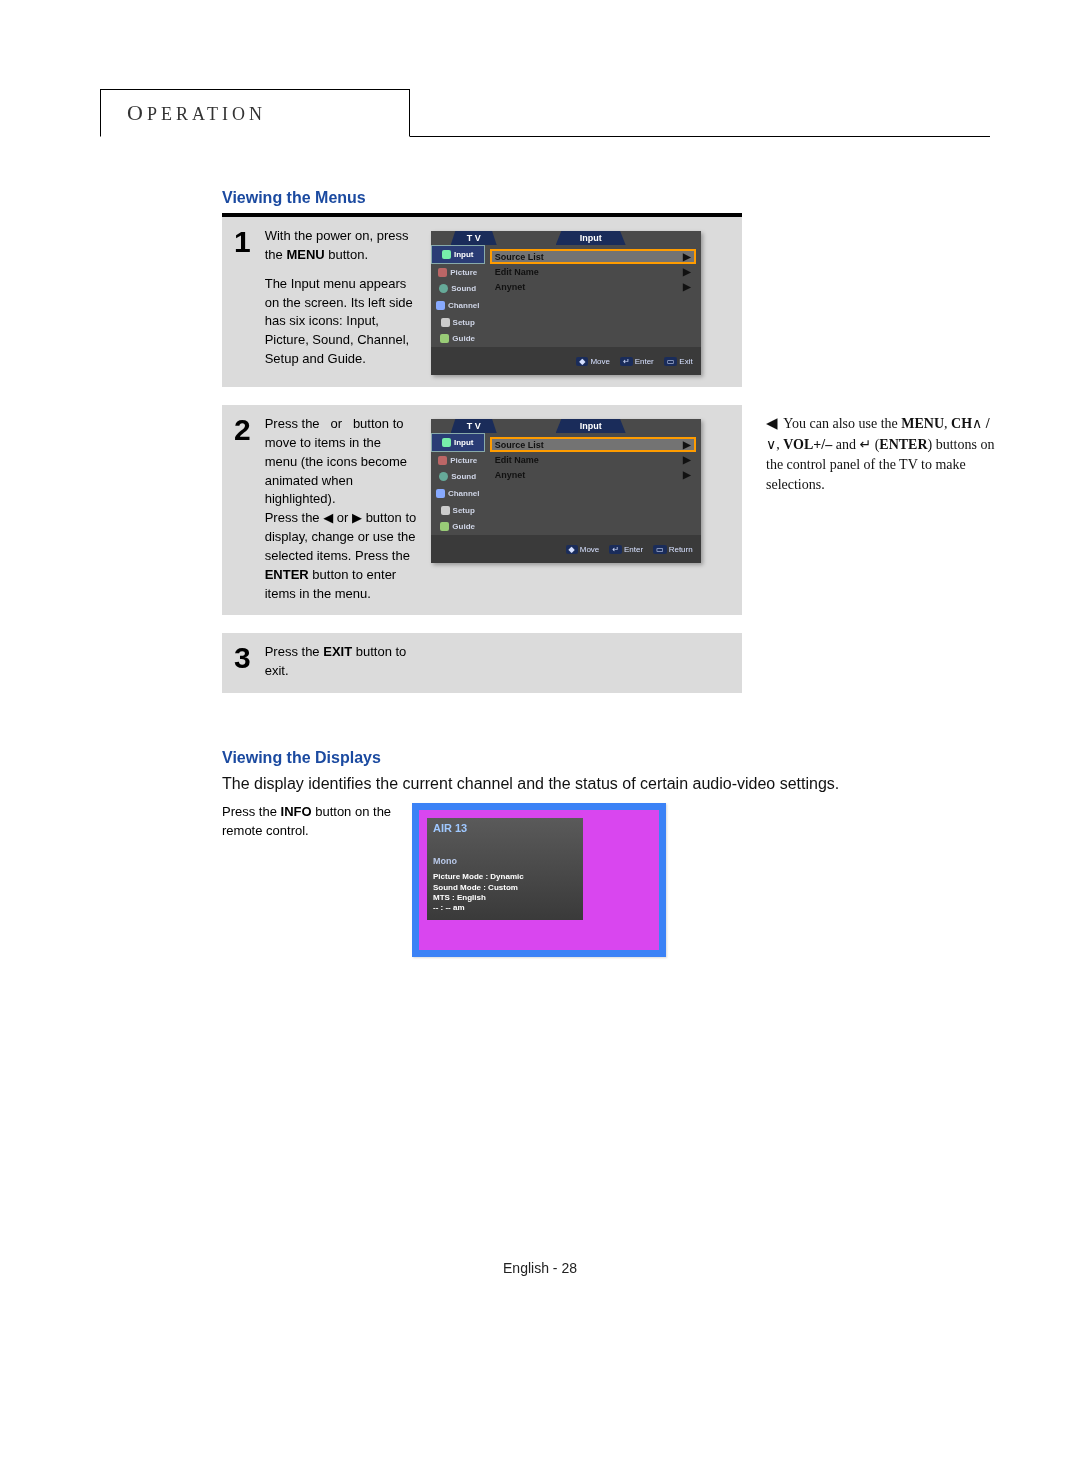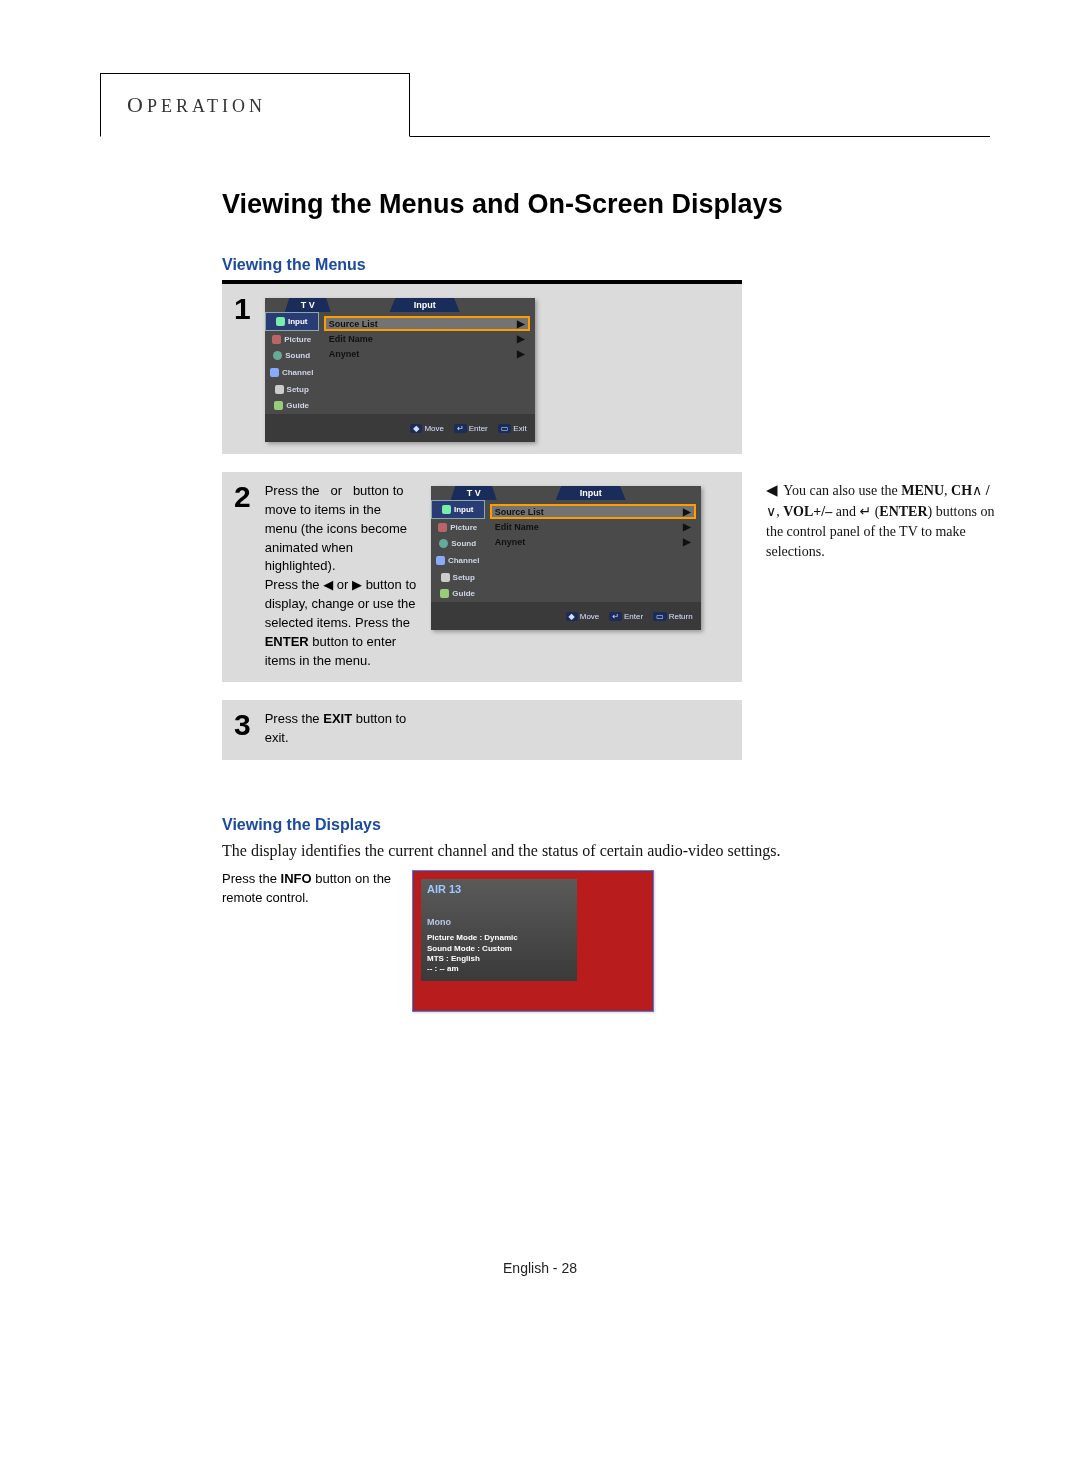--- a/index.html
+++ b/index.html
@@ -4,21 +4,21 @@
 <style>
   html, body { margin:0; padding:0; background:#fff; }
   body { width:1080px; height:1482px; font-family: Arial, Helvetica, sans-serif; color:#000; }
   .page { padding:86px 90px 0 100px; box-sizing:border-box; }
 
   
   .header-row { border-bottom:1px solid #000; margin-left:0; margin-bottom:52px; position:relative; height:50px; }
   .header-tab {
     border:1px solid #000; border-bottom:1px solid #fff;
     position:absolute; left:0; bottom:-1px;
-    padding:18px 26px; min-width:310px; box-sizing:border-box;
+    padding:10px 26px; min-width:310px; box-sizing:border-box;
     font-family: Georgia, 'Times New Roman', serif;
     font-size:18px; letter-spacing:4px; color:#333;
   }
 
   .page-title { font-weight:bold; font-size:27px; margin-left:122px; margin-bottom:36px; }
 
   .section-title { color:#1b4aa0; font-weight:bold; font-size:16px; margin-left:122px; }
 
   
   .step-outer { margin-left:122px; margin-top:6px; position:relative; }
@@ -60,58 +60,62 @@
   .menu-item .arrow { color:#111; font-size:10px; }
   .osd-foot { height:28px; background:#3a3a3a; display:flex; align-items:center; justify-content:flex-end; gap:10px; padding:0 8px; font-size:8px; color:#d6e0ff; }
   .osd-foot span b { background:#1a2c5a; padding:0 3px; border-radius:2px; margin-right:2px; font-weight:normal; }
 
   .tri { display:inline-block; }
 
   
   .info-wrap { margin-left:122px; display:flex; align-items:flex-start; margin-top:6px; }
   .info-text { width:190px; font-size:13px; line-height:1.45; }
   .info-screen {
-    width:240px; height:140px; border:1px solid #3b82f6; background:#b91c1c; position:relative;
+    width:240px; height:140px; border:7px solid #3b82f6; background:#d946ef; position:relative;
     box-shadow:1px 1px 2px rgba(0,0,0,.15);
   }
   .info-osd {
     position:absolute; left:8px; top:8px; width:156px;
     background:linear-gradient(#5a5a5a,#3a3a3a); color:#fff;
     font-size:9px; font-weight:bold; padding:4px 6px 6px 6px;
     box-sizing:border-box;
   }
   .info-osd .ch { color:#9fc8ff; font-size:11px; margin-bottom:22px; }
   .info-osd .mono { color:#b8c8e8; margin-bottom:6px; }
   .info-osd .line { color:#fff; font-weight:bold; font-size:8px; line-height:1.3; }
 
-  .body-text { font-family: Liberation Serif, serif; font-size:16px; margin-left:122px; margin-top:8px; margin-bottom:10px; width:760px; color:#111; }
+  .body-text { font-family: Liberation Sans, sans-serif; font-size:16px; margin-left:122px; margin-top:8px; margin-bottom:10px; width:760px; color:#111; }
 
   .sect2 { margin-top:56px; }
 
   .page-foot { position:absolute; left:0; width:1080px; top:1260px; text-align:center; font-size:14px; font-family: Arial, sans-serif; color:#222; }
 </style>
 </head>
 <body>
 
 <div class="page">
 
   <div class="header-row">
     <div class="header-tab">
       <span style="font-size:22px;">O</span><span>PERATION</span>
     </div>
   </div>
 
-  <div class="page-title">Viewing the Menus and On-Screen Displays</div>
 
   <div class="section-title">Viewing the Menus</div>
 
   <div class="step-outer">
     <div class="step-block first">
       <div class="step-row">
         <div class="step-num">1</div>
+        <div class="step-text">
+          <span>With the power on, press the </span><b>MENU</b><span> button.</span>
+          <div style="height:10px"></div>
+          <span>The Input menu appears on the screen. Its left side has six icons: Input, Picture, Sound, Channel, Setup and Guide.</span>
+        </div>
 
         <div class="osd">
           <div class="osd-banner">
             <div class="tab tv">T V</div>
             <div class="tab inp">Input</div>
           </div>
           <div class="osd-body">
             <div class="osd-side">
               <div class="side-item active">
                   <span class="ic"></span>

